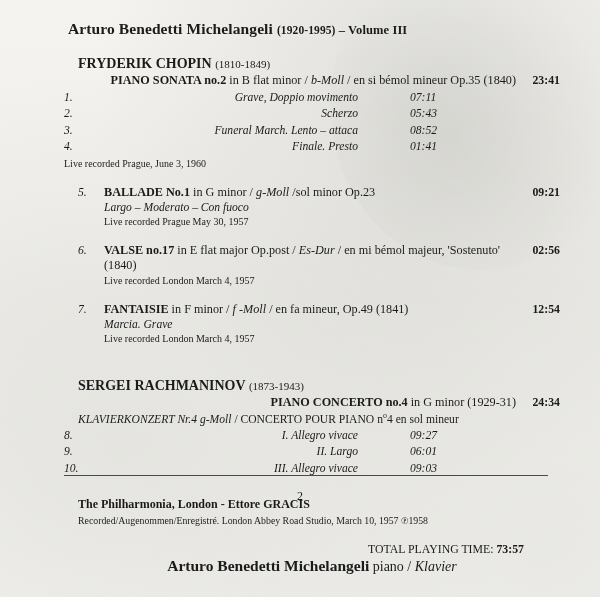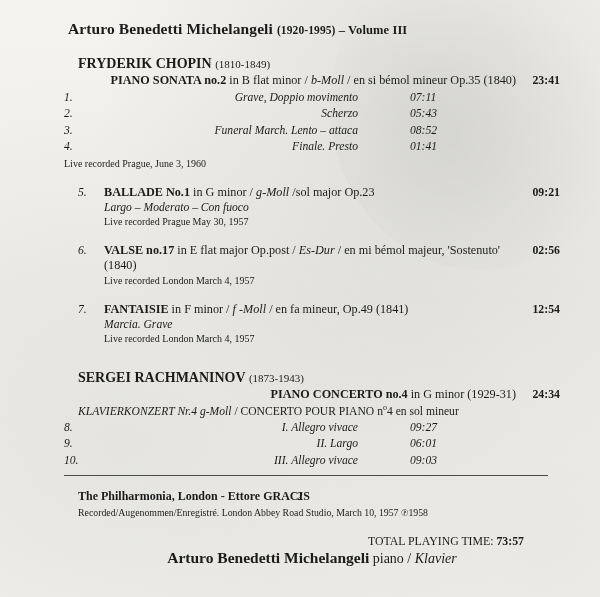--- a/index.html
+++ b/index.html
@@ -59,21 +59,21 @@
   .artist-header .vol {
     font-size: 12.5px;
     font-weight: bold;
   }
 
   
   .composer-block { margin-left: 14px; }
   .composer-name {
     font-size: 14px;
     font-weight: bold;
-    margin-top: 6px;
+    margin-top: 14px;
   }
   .composer-name .dates {
     font-size: 11px;
     font-weight: normal;
   }
   .work-line {
     display: flex;
     align-items: baseline;
     font-size: 12.2px;
     margin-top: 1px;
@@ -265,21 +265,21 @@
           <div class="track-time">01:41</div>
         </div>
       </div>
       <div class="note">Live recorded Prague, June 3, 1960</div>
     </div>
 
     <div class="numbered-work">
       <div class="nw-num">5.</div>
       <div class="nw-body">
         <div class="nw-head">
-          <div class="nw-title"><span>BALLADE No.1</span><span class="reg"> in G minor / </span><span class="ital">g-Moll</span><span class="reg"> /sol major Op.23</span></div>
+          <div class="nw-title"><span>BALLADE No.1</span><span class="reg"> in G minor / </span><span class="ital">g-Moll</span><span class="reg"> /sol minor Op.23</span></div>
           <div class="nw-time">09:21</div>
         </div>
         <div class="subtitle-ital">Largo – Moderato – Con fuoco</div>
         <div class="note">Live recorded Prague May 30, 1957</div>
       </div>
     </div>
 
     <div class="numbered-work">
       <div class="nw-num">6.</div>
       <div class="nw-body">

